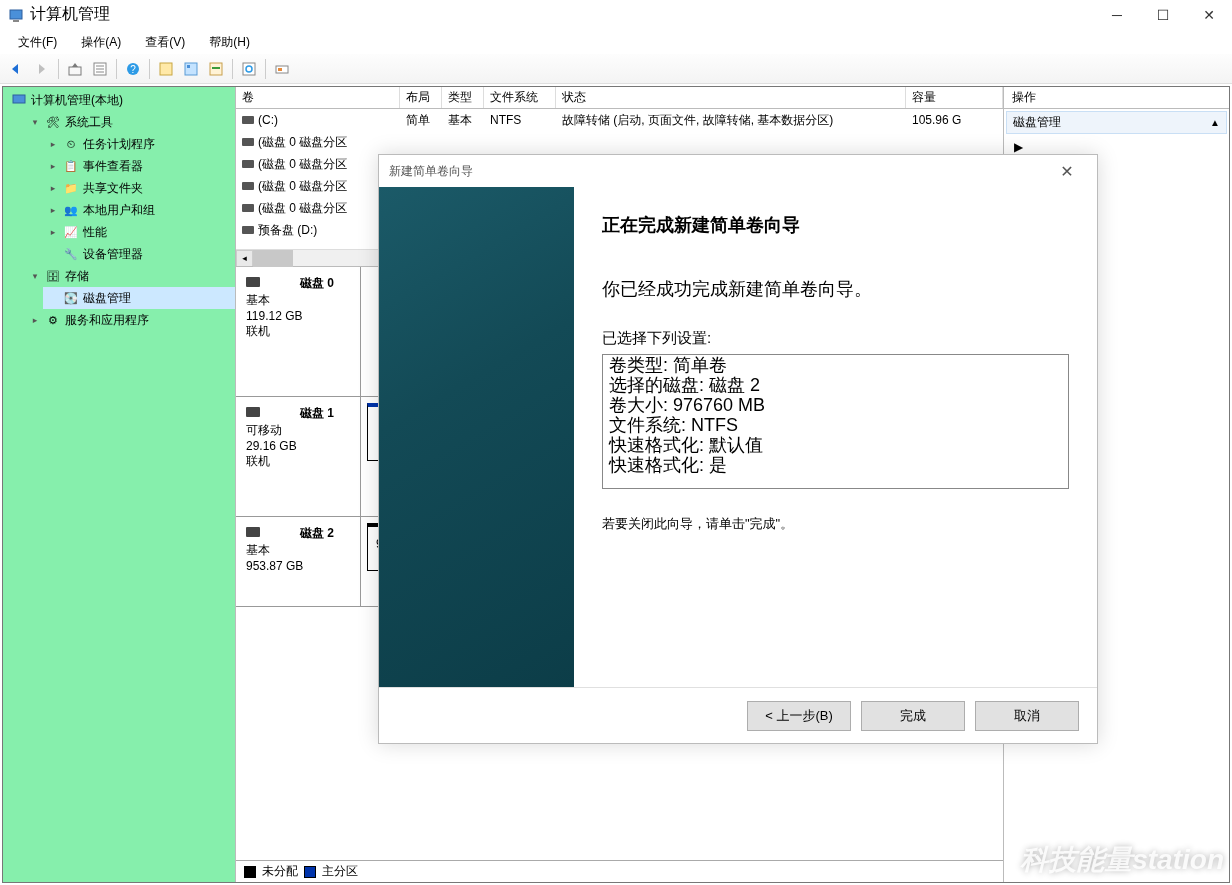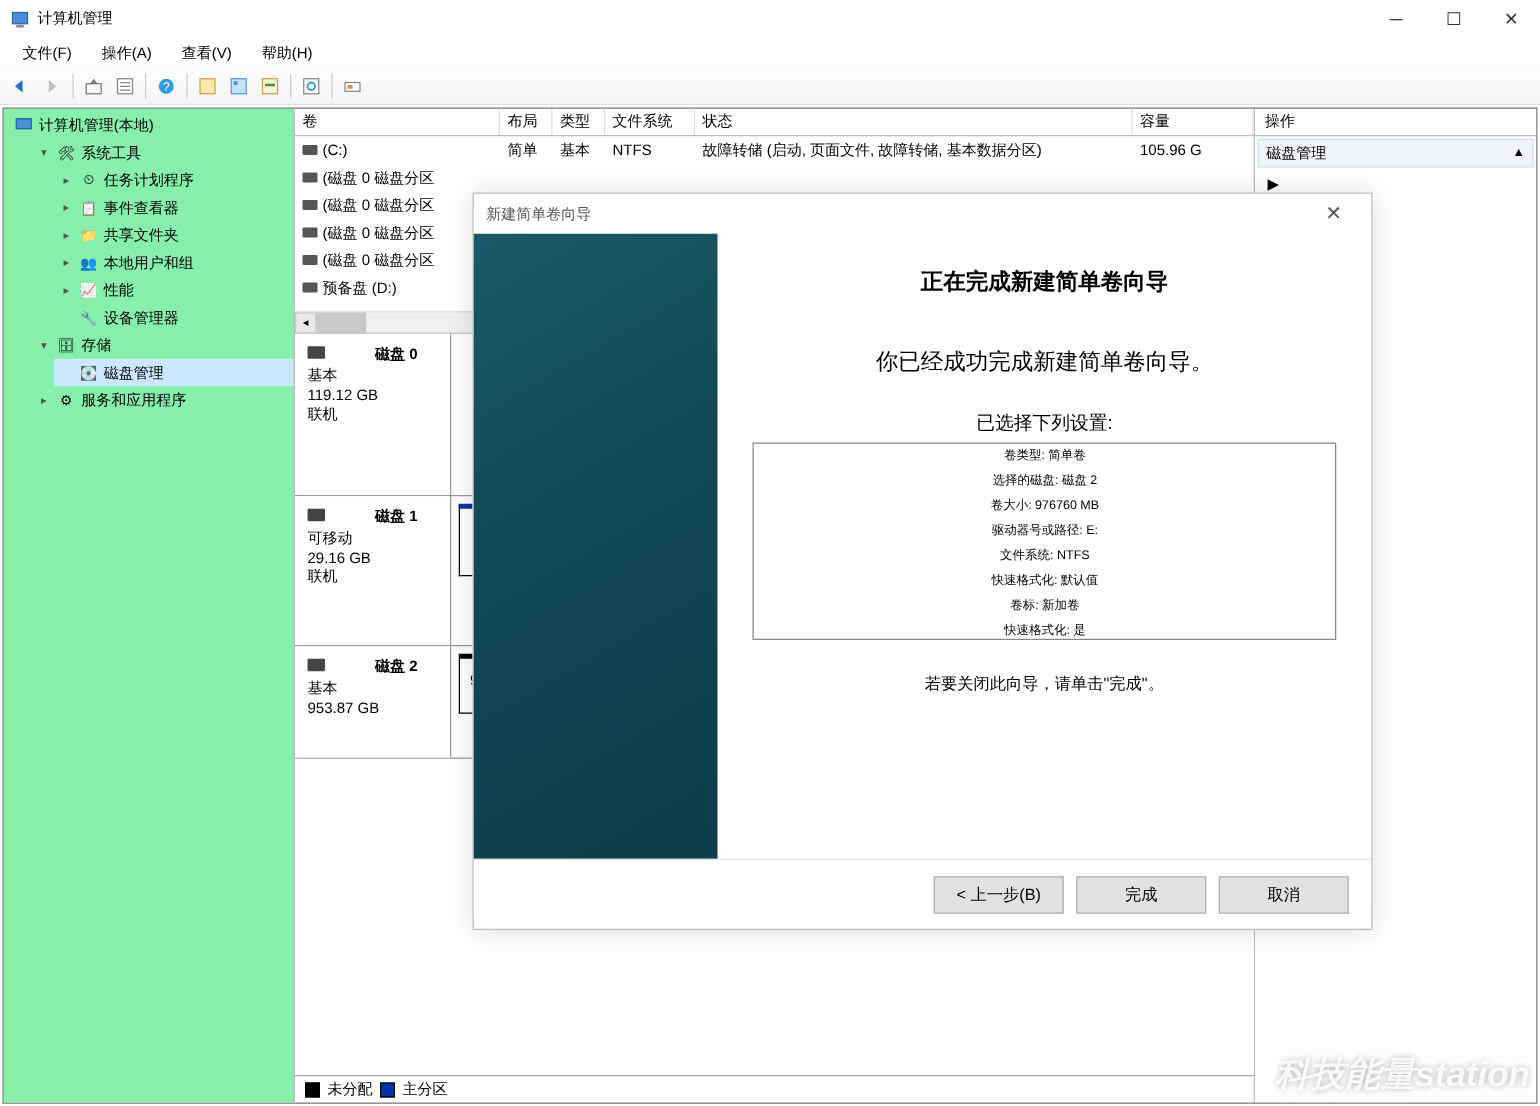--- a/index.html
+++ b/index.html
@@ -5,21 +5,21 @@
   * { box-sizing: border-box; }
   body {
     margin:0; padding:0; font-family:"Microsoft YaHei","Segoe UI",Tahoma,sans-serif;
     font-size:12px; background:#fff; color:#000; width:1232px; height:885px; position:relative;
   }
   .titlebar {
     height:30px; display:flex; align-items:center; padding:0 0 0 8px;
     border-bottom:1px solid transparent;
   }
   .titlebar .appicon { width:16px; height:16px; margin-right:6px; }
-  .titlebar .title { flex:1; font-size:12px; }
+  .titlebar .title { flex:1; font-size:16px; }
   .titlebar .winbtns { display:flex; }
   .titlebar .winbtn {
     width:46px; height:30px; display:flex; align-items:center; justify-content:center;
     font-size:14px; color:#333;
   }
 
   .menubar {
     height:24px; display:flex; align-items:center; padding:0 6px;
   }
   .menubar .menuitem { padding:2px 12px; }
@@ -95,27 +95,27 @@
   
   .wizard {
     position:absolute; left:378px; top:154px; width:720px; height:590px;
     background:#fff; box-shadow:0 0 20px rgba(0,0,0,.15); border:1px solid #bbb;
     display:flex; flex-direction:column; z-index:100;
   }
   .wizard .wtitle { height:32px; display:flex; align-items:center; padding:0 10px; color:#555; }
   .wizard .wtitle .close { margin-left:auto; width:40px; text-align:center; font-size:16px; }
   .wizard .wbody { flex:1; display:flex; }
   .wizard .wside { width:195px; background:linear-gradient(150deg,#1b5a68,#134a56 40%,#0c3d48); }
-  .wizard .wmain { flex:1; padding:26px 28px 12px 28px; display:flex; flex-direction:column;text-align:center; }
+  .wizard .wmain { flex:1; padding:26px 28px 12px 28px; display:flex; flex-direction:column; }
   .wizard h2 { font-size:18px; font-weight:bold; margin:0 0 36px 0; }
   .wizard .line { font-size:18px; margin:4px 0 28px 0; }
   .wizard .seglabel { font-size:15px; margin-bottom:6px; }
   .wizard .settings {
-    border:1px solid #888; height:158px; overflow:auto; padding:0px 6px;
-    font-size:10px; line-height:20px;
+    border:1px solid #888; height:135px; overflow:auto; padding:0px 6px;
+    font-size:18px; line-height:20px;
   }
   .wizard .settings::-webkit-scrollbar { width:16px; }
   .wizard .settings::-webkit-scrollbar-thumb { background:#c8c8c8; }
   .wizard .settings::-webkit-scrollbar-track { background:#f0f0f0; }
   .wizard .closing { margin-top:26px; font-size:13px;}
   .wizard .wbtns {
     height:56px; display:flex; align-items:center; justify-content:flex-end; padding:0 18px; gap:10px; border-top:1px solid #e0e0e0;
   }
   .wizard .wbtn {
     min-width:104px; height:30px; background:#e1e1e1; border:1px solid #adadad; font-size:13px;
@@ -445,24 +445,22 @@
   <div class="wbody">
     <div class="wside"></div>
     <div class="wmain">
       <h2>正在完成新建简单卷向导</h2>
       <div class="line">你已经成功完成新建简单卷向导。</div>
       <div class="seglabel">已选择下列设置:</div>
       <div class="settings">
         <div>卷类型: 简单卷</div>
         <div>选择的磁盘: 磁盘 2</div>
         <div>卷大小: 976760 MB</div>
-        <div>驱动器号或路径: E:</div>
         <div>文件系统: NTFS</div>
         <div>快速格式化: 默认值</div>
-        <div>卷标: 新加卷</div>
         <div>快速格式化: 是</div>
       </div>
       <div class="closing">若要关闭此向导，请单击"完成"。</div>
     </div>
   </div>
   <div class="wbtns">
     <div class="wbtn">&lt; 上一步(B)</div>
     <div class="wbtn">完成</div>
     <div class="wbtn">取消</div>
   </div>

